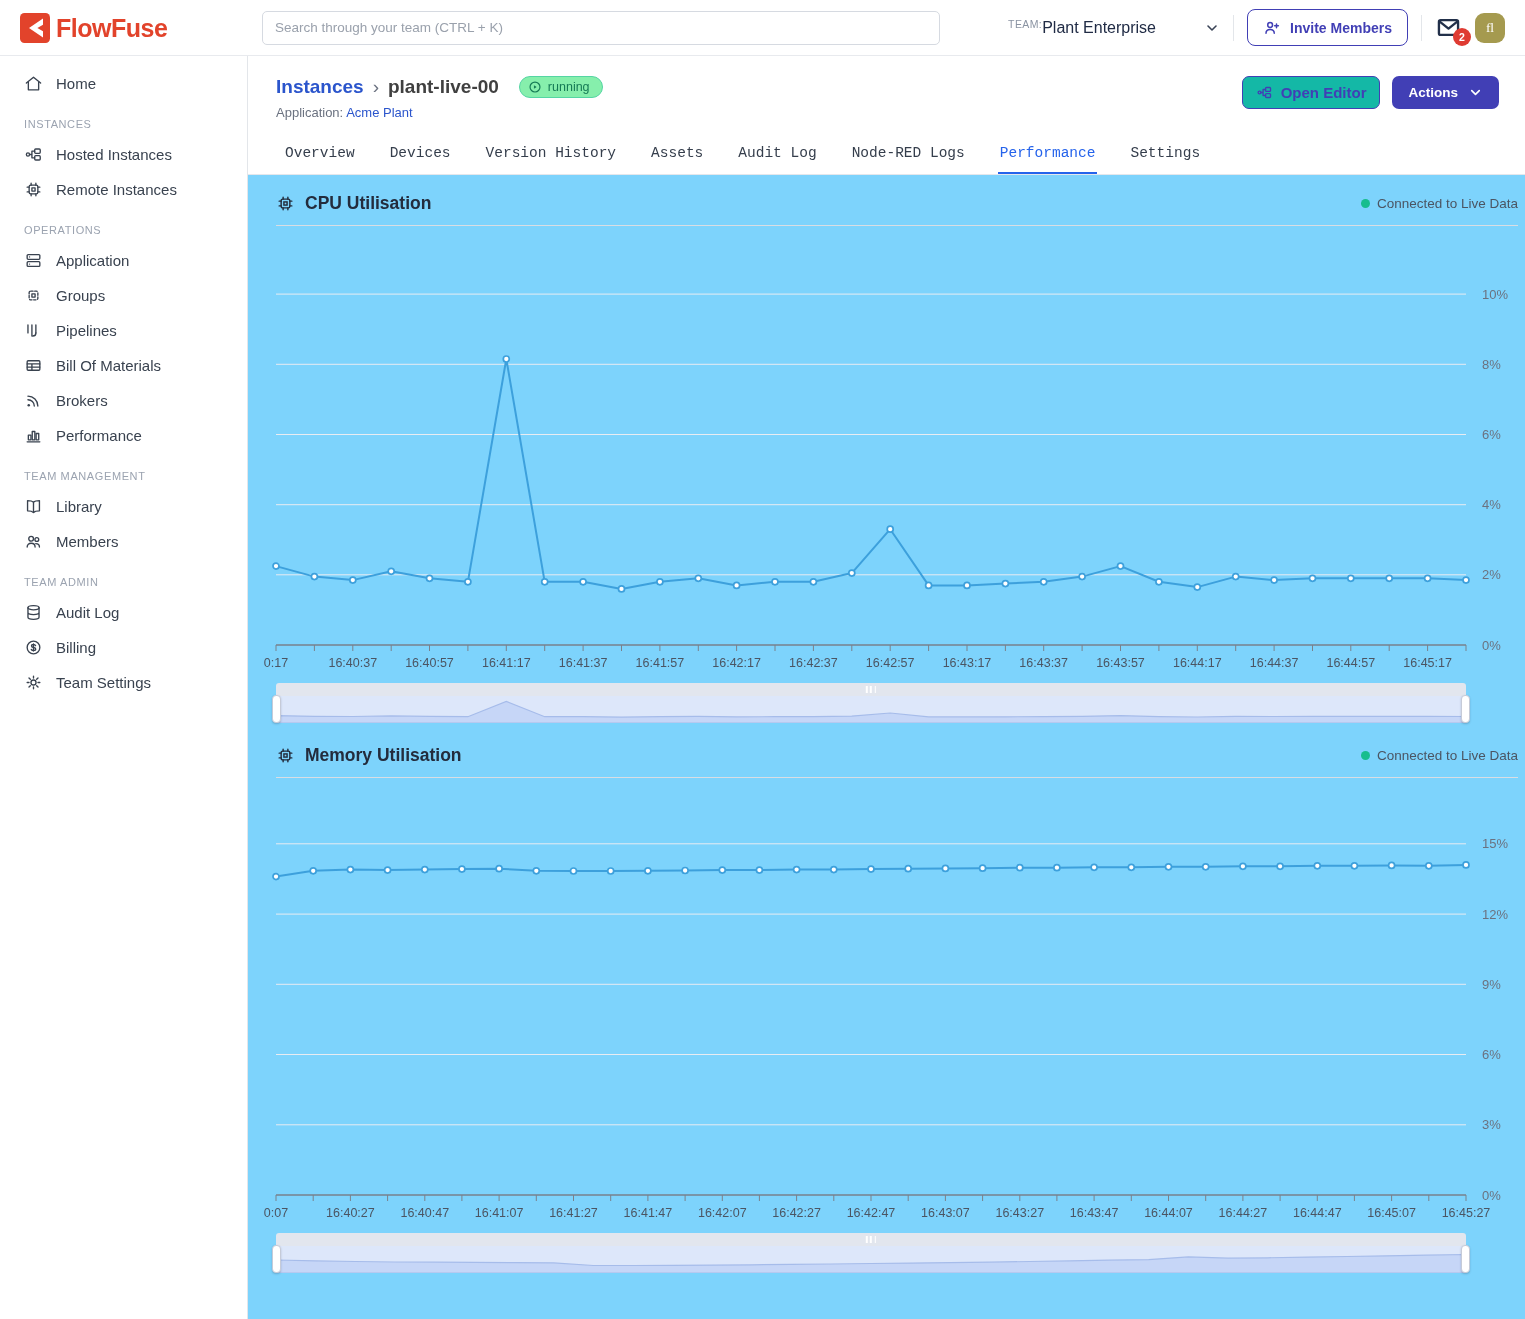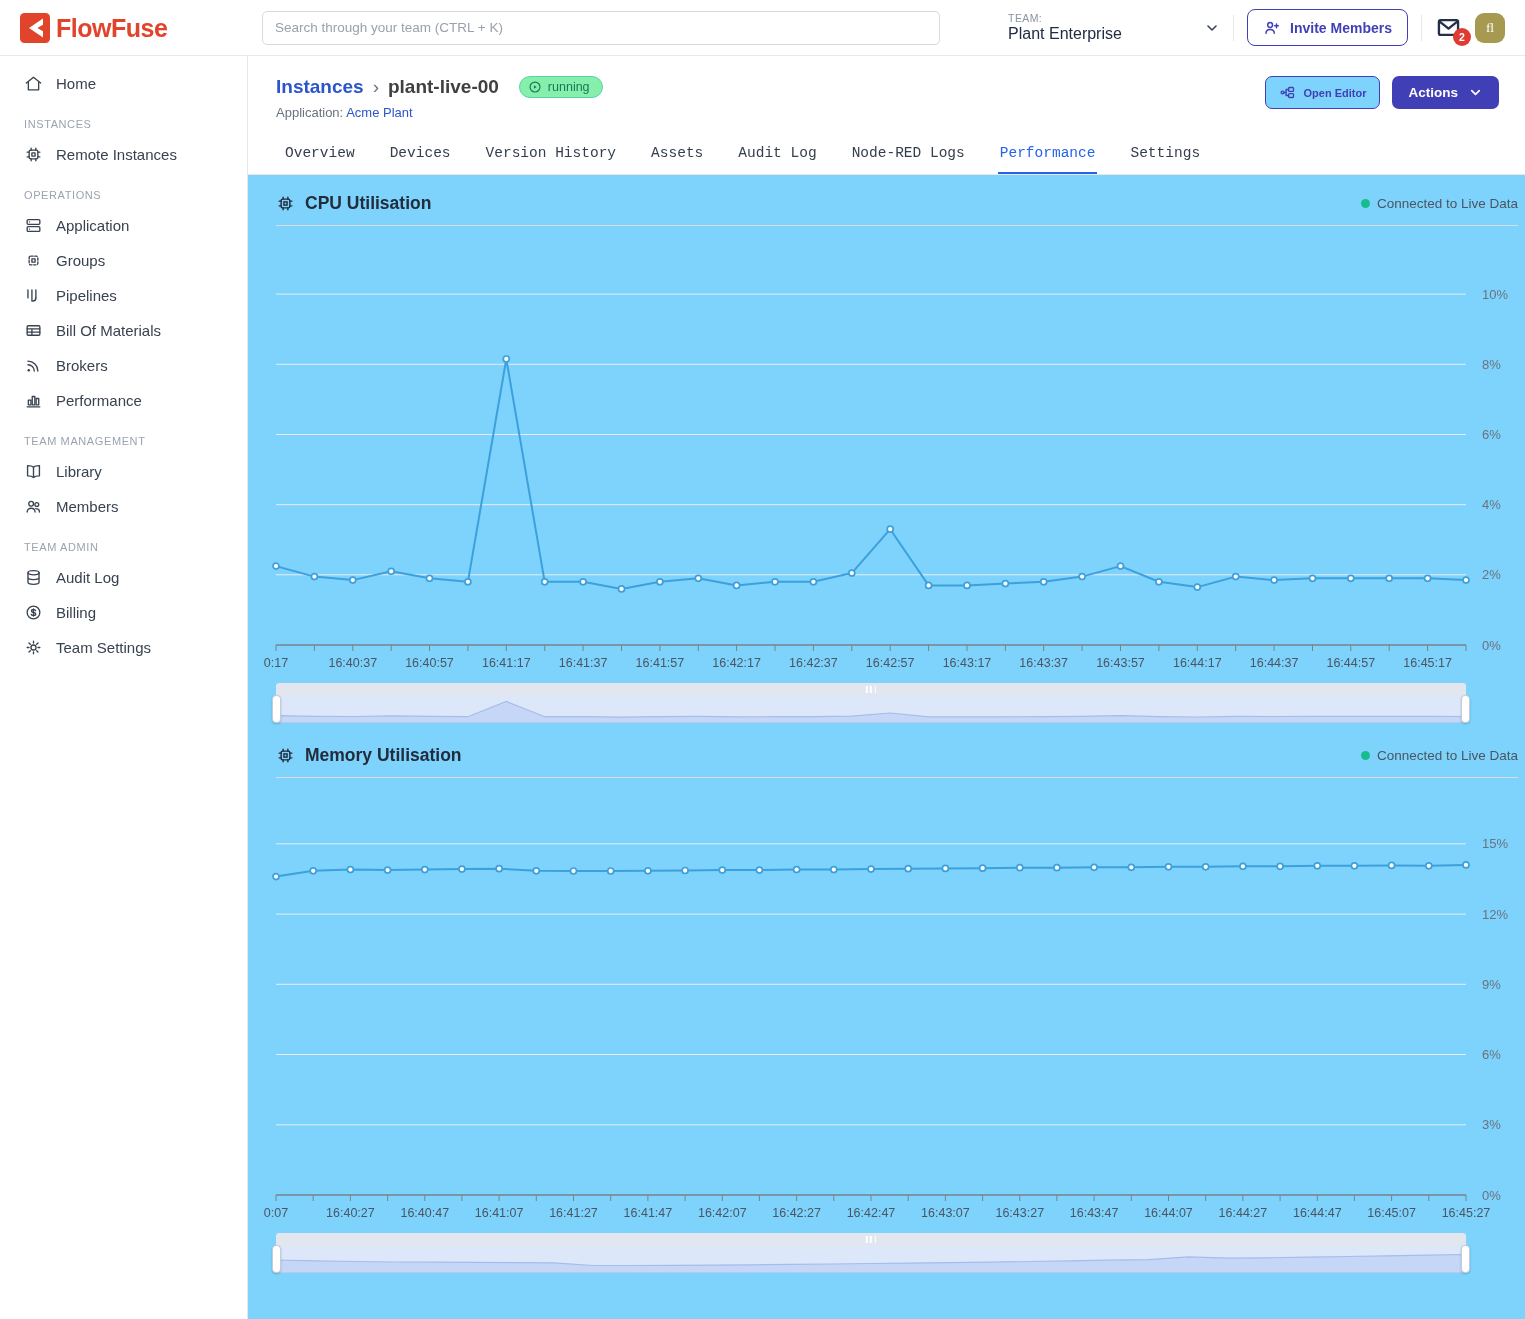--- a/index.html
+++ b/index.html
@@ -15,21 +15,21 @@
   .brand-text { color:#e2432b; font-weight:bold; font-size:25px; letter-spacing:-0.5px; }
   .search-wrap { margin-left:14px; }
   .search-wrap input {
     width:678px; height:34px; border:1px solid #d6dae1; border-radius:5px;
     padding:0 12px; font-size:13.5px; color:#1d4ed8; outline:none;
     font-family:"Liberation Sans", sans-serif;
   }
   .search-wrap input::placeholder { color:#9aa1ac; }
   .top-right { margin-left:auto; display:flex; align-items:center; gap:13px; padding-right:20px; }
   .team-block { display:flex; align-items:center; min-width:212px; cursor:pointer; }
-  .team-texts { display:flex; flex-direction:column; line-height:1.2; }
+  .team-texts { display:flex; flex-direction:row; line-height:1.2; }
   .team-label { font-size:10.5px; color:#8a93a2; letter-spacing:.4px; }
   .team-name { font-size:16px; color:#202b45; }
   .team-block svg.chev { margin-left:auto; width:16px; height:16px; color:#394356; }
   .vsep { width:1px; height:26px; background:#e3e6ea; }
   .btn-invite {
     display:flex; align-items:center; gap:9px; height:37px; padding:0 15px;
     border:1.6px solid #413fb5; border-radius:8px; background:#fff;
     color:#413fb5; font-weight:bold; font-size:14px; cursor:pointer;
     font-family:"Liberation Sans", sans-serif;
   }
@@ -64,22 +64,22 @@
     margin-left:20px; display:inline-flex; align-items:center; gap:6px;
     background:#86efac; border:1px solid #55d5a3; color:#157a55;
     font-size:12.5px; border-radius:999px; padding:3px 12px 3px 8px;
   }
   .status-pill svg { width:14px; height:14px; }
   .app-line { margin-top:7px; font-size:13px; color:#6b7280; }
   .app-link { color:#2b55cc; cursor:pointer; }
   .head-buttons { margin-left:auto; display:flex; gap:12px; }
   .btn-outline {
     display:flex; align-items:center; gap:8px; height:33px; padding:0 13px;
-    border:1.6px solid #413fb5; border-radius:7px; background:#7dd3fc; color:#413fb5;
-    font-weight:bold; font-size:11px; cursor:pointer; font-family:"Liberation Sans", sans-serif;
+    border:1.6px solid #413fb5; border-radius:7px; background:#14b8a6; color:#413fb5;
+    font-weight:bold; font-size:15px; cursor:pointer; font-family:"Liberation Sans", sans-serif;
   }
   .btn-outline svg { width:17px; height:17px; }
   .btn-primary {
     display:flex; align-items:center; gap:10px; height:33px; padding:0 16px;
     border:none; border-radius:7px; background:#413fb5; color:#fff;
     font-weight:bold; font-size:13.5px; cursor:pointer; font-family:"Liberation Sans", sans-serif;
   }
   .btn-primary svg { width:15px; height:15px; }
   .tabs-row { border-bottom:1px solid #e4e7ec; padding:0 26px; margin-top:16px;font-family:Liberation Mono, monospace; }
   .tabs { display:flex; gap:31px; padding-left:9px; }
@@ -159,20 +159,29 @@
 <div class="shell">
   <nav class="sidebar" id="sidebar-nav">
       <div class="nav-item">
         <svg class="" viewBox="0 0 24 24" fill="none" stroke="currentColor" stroke-width="1.7" stroke-linecap="round" stroke-linejoin="round">
           <path d="M3 11.5 12 4l9 7.5"></path>
           <path d="M5.5 10.5V20h13v-9.5"></path>
         </svg>
         <span>Home</span>
       </div>
       <div class="nav-section-title">INSTANCES</div>
+      <div class="nav-item">
+        <svg class="" viewBox="0 0 24 24" fill="none" stroke="currentColor" stroke-width="1.7" stroke-linecap="round" stroke-linejoin="round">
+          <circle cx="5" cy="12" r="2"></circle>
+          <rect x="13.5" y="5" width="7" height="5.5" rx="1.2"></rect>
+          <rect x="13.5" y="13.5" width="7" height="5.5" rx="1.2"></rect>
+          <path d="M7 12h3m0 0V7.8h3.5M10 12v4.2h3.5"></path>
+        </svg>
+        <span>Hosted Instances</span>
+      </div>
       <div class="nav-item">
         <svg class="" viewBox="0 0 24 24" fill="none" stroke="currentColor" stroke-width="1.7" stroke-linecap="round" stroke-linejoin="round">
           <rect x="6.5" y="6.5" width="11" height="11" rx="2"></rect>
           <rect x="10" y="10" width="4" height="4"></rect>
           <path d="M9 4v2.5M15 4v2.5M9 17.5V20M15 17.5V20M4 9h2.5M4 15h2.5M17.5 9H20M17.5 15H20"></path>
         </svg>
         <span>Remote Instances</span>
       </div>
       <div class="nav-section-title">OPERATIONS</div>
       <div class="nav-item">

